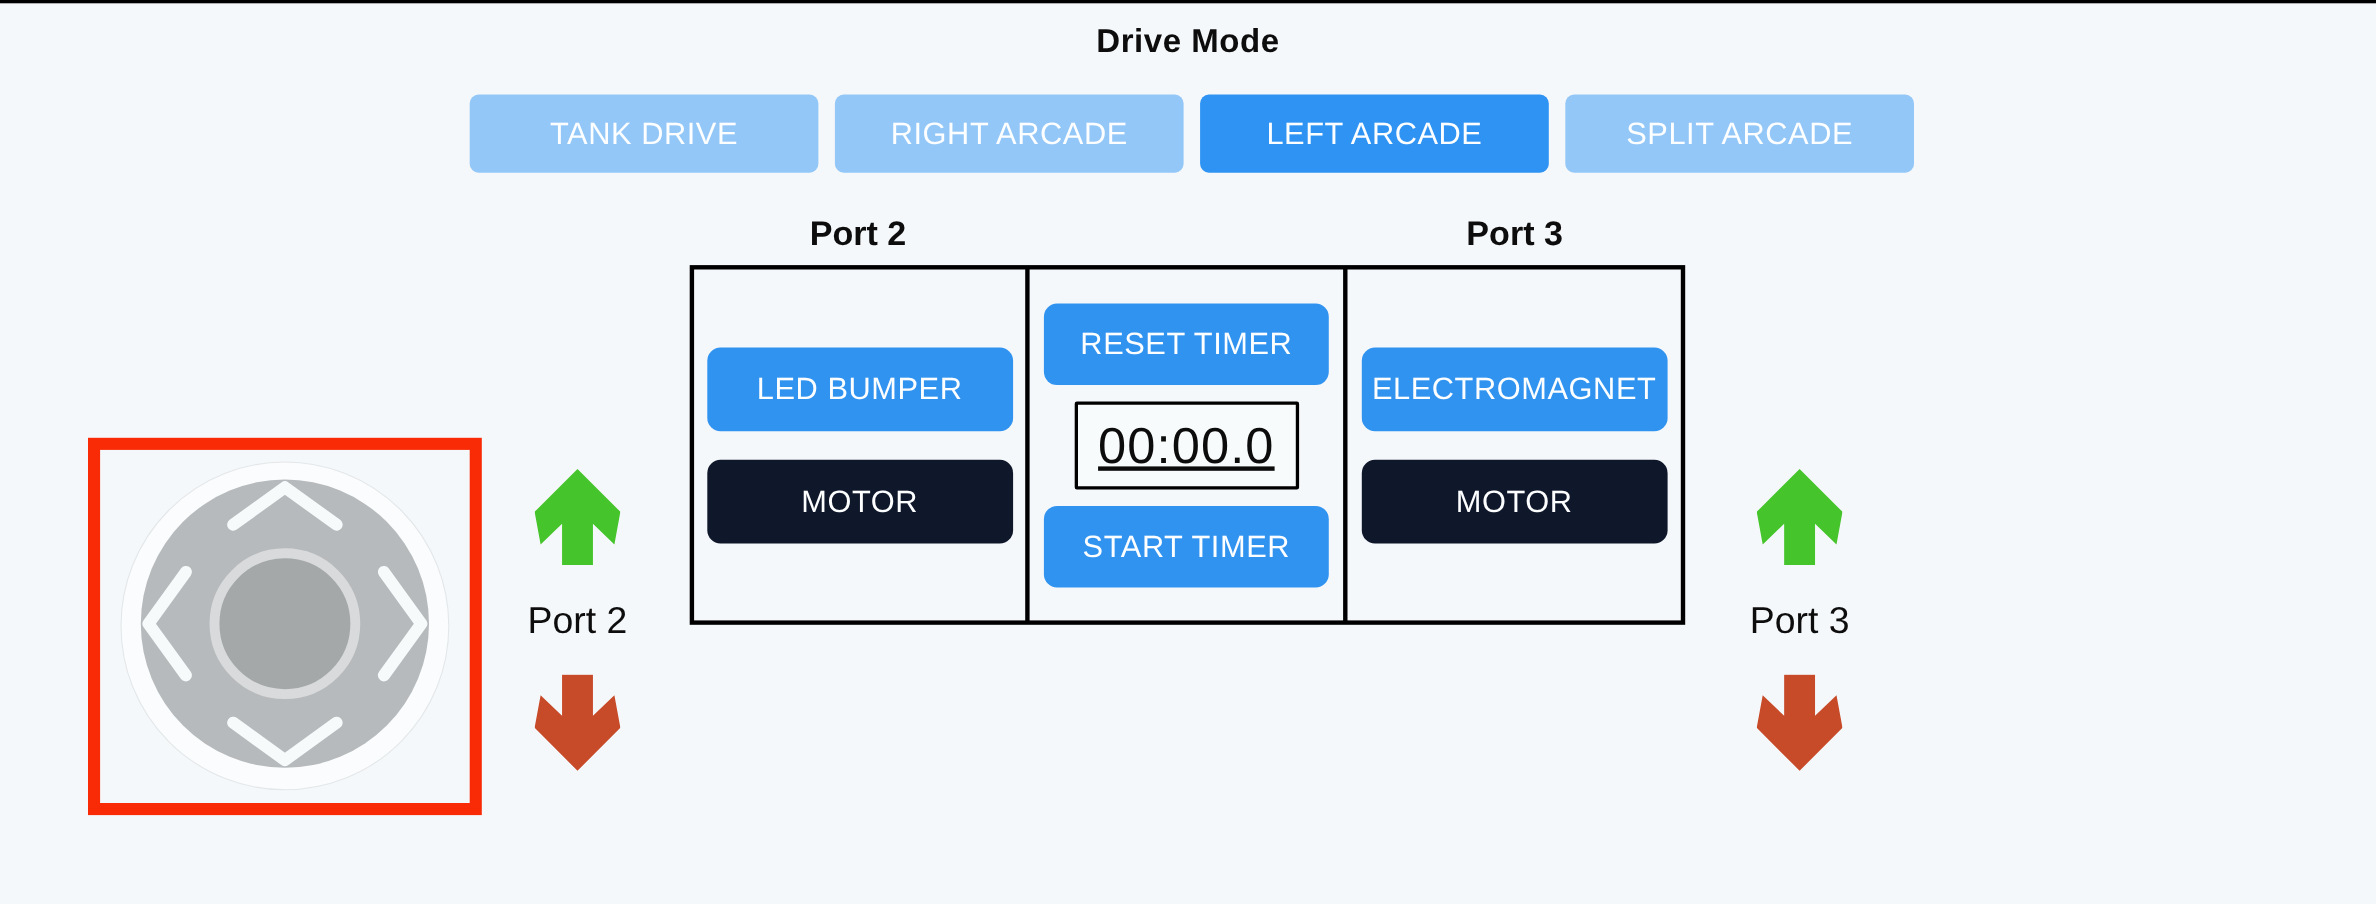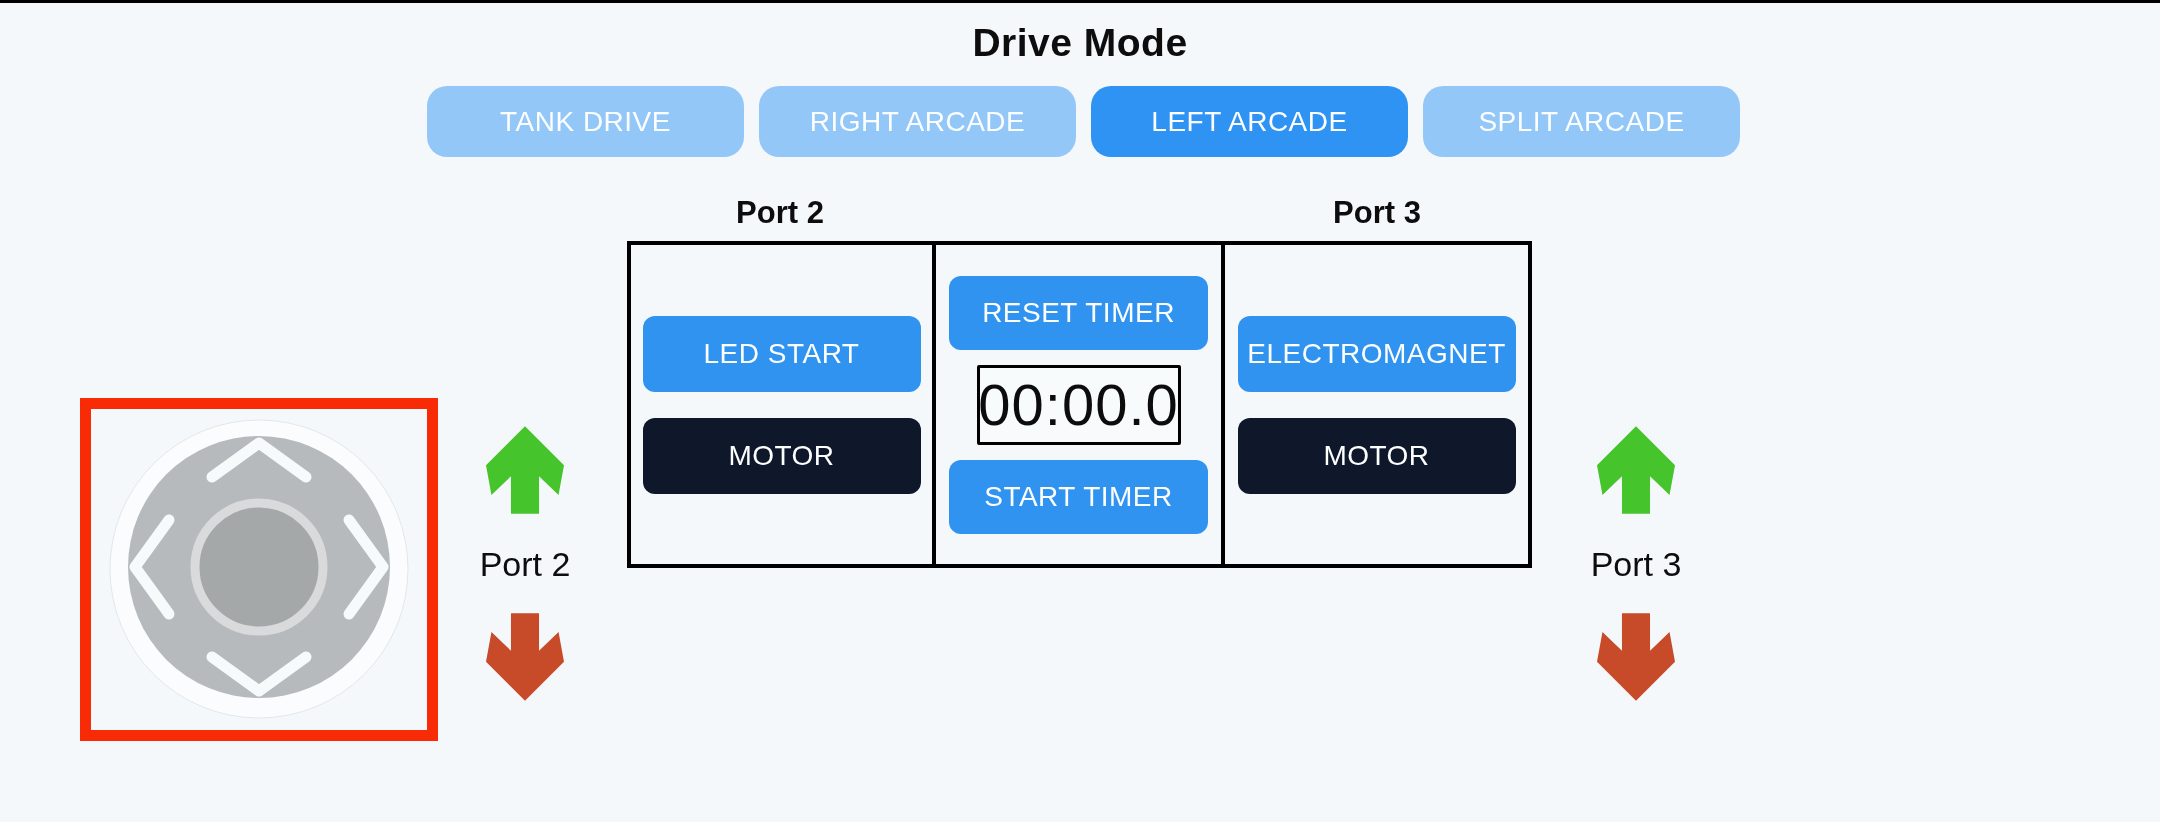--- a/index.html
+++ b/index.html
@@ -12,31 +12,31 @@
   }
   .screen {
     position: absolute; inset: 0;
     border-top: 3px solid #000;
     background: #F5F8FA;
   }
   
   .page-title {
     position: absolute; top: 18px; left: 0; width: 2160px;
     text-align: center;
-    font-size: 39px; font-weight: bold; color: #0d0d0d;
+    font-size: 30px; font-weight: bold; color: #0d0d0d;
     letter-spacing: 0.5px;
   }
   
   .mode-row {
     position: absolute; left: 427px; top: 83px;
     display: flex; gap: 15px;
   }
   .mode-btn {
     width: 317px; height: 71px;
-    border: none; border-radius: 20px;
+    border: none; border-radius: 8px;
     background: #93C7F8;
     color: #FDFEFF;
     font-family: "Liberation Sans", sans-serif;
     font-size: 28px; letter-spacing: 0.5px;
     cursor: pointer;
   }
   .mode-btn.selected { background: #2E93F3; }
   
   .section-label {
     position: absolute; top: 192px; width: 300px;
@@ -73,21 +73,21 @@
     cursor: pointer;
   }
   .dev-btn.active { background: #3093F0; }
   .col-timer .dev-btn { width: 259px; height: 74px; }
   .timer-display {
     width: 204px; height: 80px;
     background: #F8FBFC;
     border: 3px solid #000;
     border-radius: 2px;
     display: flex; align-items: center; justify-content: center;
-    font-size: 58px; color: #0c0c0c; letter-spacing: 1px;
+    font-size: 46px; color: #0c0c0c; letter-spacing: 1px; text-decoration: underline;
   }
   
   .joystick-box {
     position: absolute; left: 80px; top: 395px;
     width: 358px; height: 343px;
     border: 11px solid #F82B06;
     background: #F5F8FA;
     cursor: pointer;
   }
   
@@ -118,21 +118,21 @@
     <button class="mode-btn">RIGHT ARCADE</button>
     <button class="mode-btn selected">LEFT ARCADE</button>
     <button class="mode-btn">SPLIT ARCADE</button>
   </div>
 
   <div class="section-label label-port2">Port 2</div>
   <div class="section-label label-port3">Port 3</div>
 
   <div class="device-table">
     <div class="table-col col-ports">
-      <button class="dev-btn active">LED START</button>
+      <button class="dev-btn active">LED BUMPER</button>
       <button class="dev-btn">MOTOR</button>
     </div>
     <div class="table-col col-timer">
       <button class="dev-btn active">RESET TIMER</button>
       <div class="timer-display">00:00.0</div>
       <button class="dev-btn active">START TIMER</button>
     </div>
     <div class="table-col col-ports">
       <button class="dev-btn active">ELECTROMAGNET</button>
       <button class="dev-btn">MOTOR</button>

